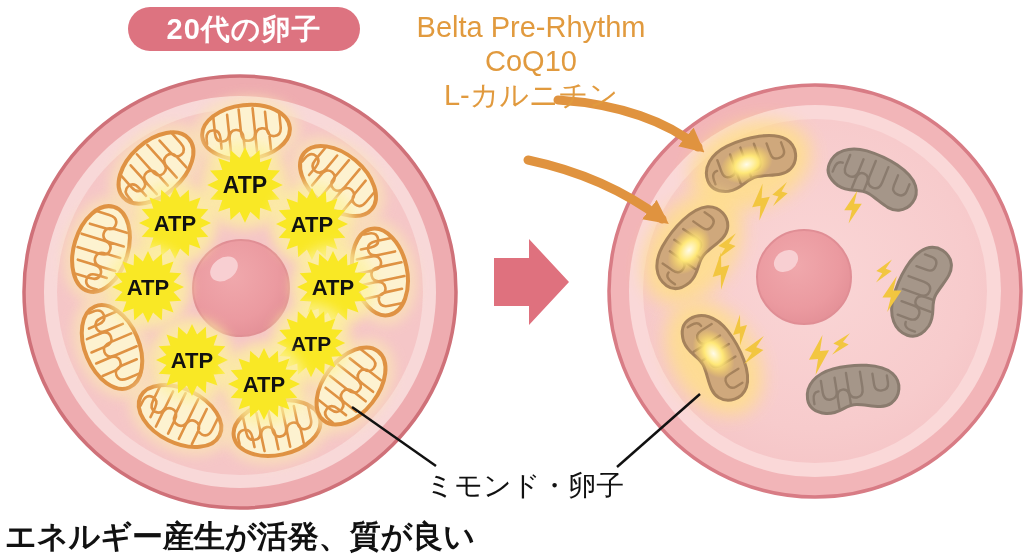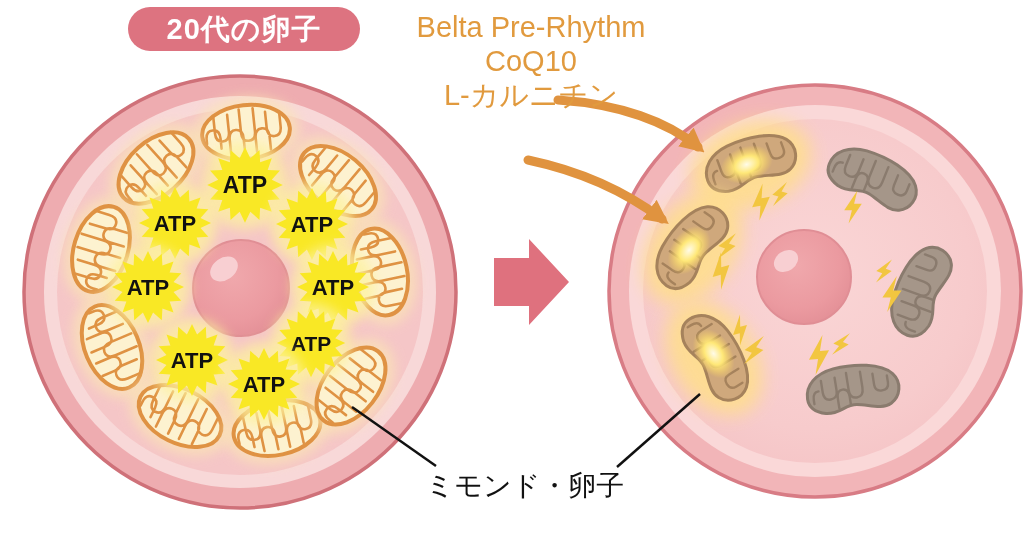--- a/index.html
+++ b/index.html
@@ -186,14 +186,15 @@
   </div>
 
   <div class="supp">
     <div>Belta Pre-Rhythm</div>
     <div>CoQ10</div>
     <div>L-カルニチン</div>
   </div>
 
   <div class="pointer-label">ミモンド・卵子</div>
 
+  <div class="caption caption-left">エネルギー産生が活発、質が良い</div>
 
 </div>
 
 </body></html>

